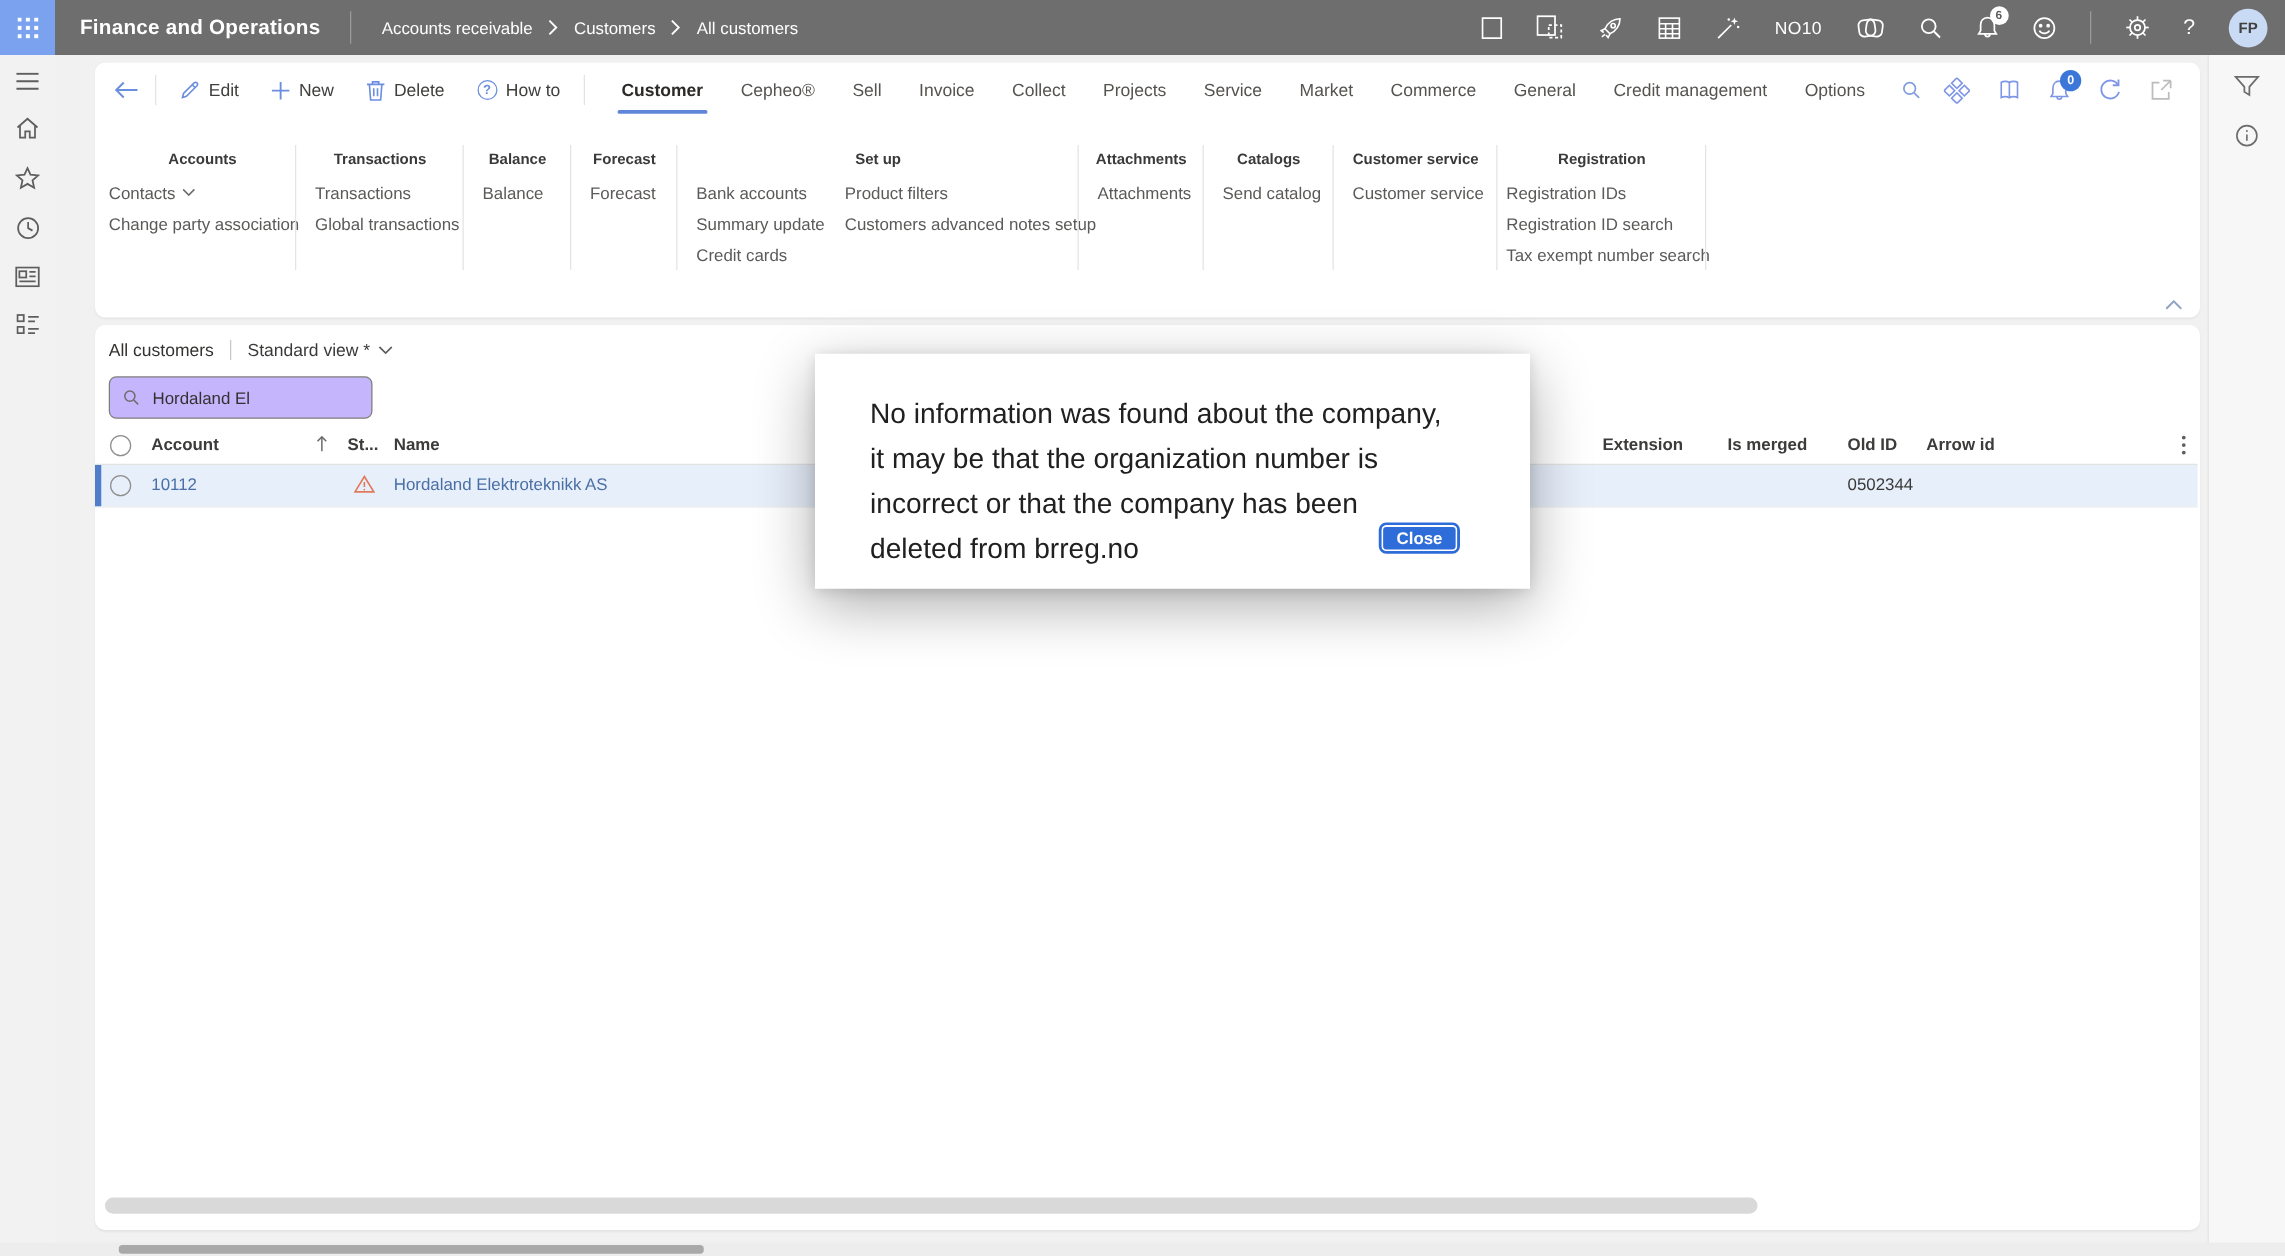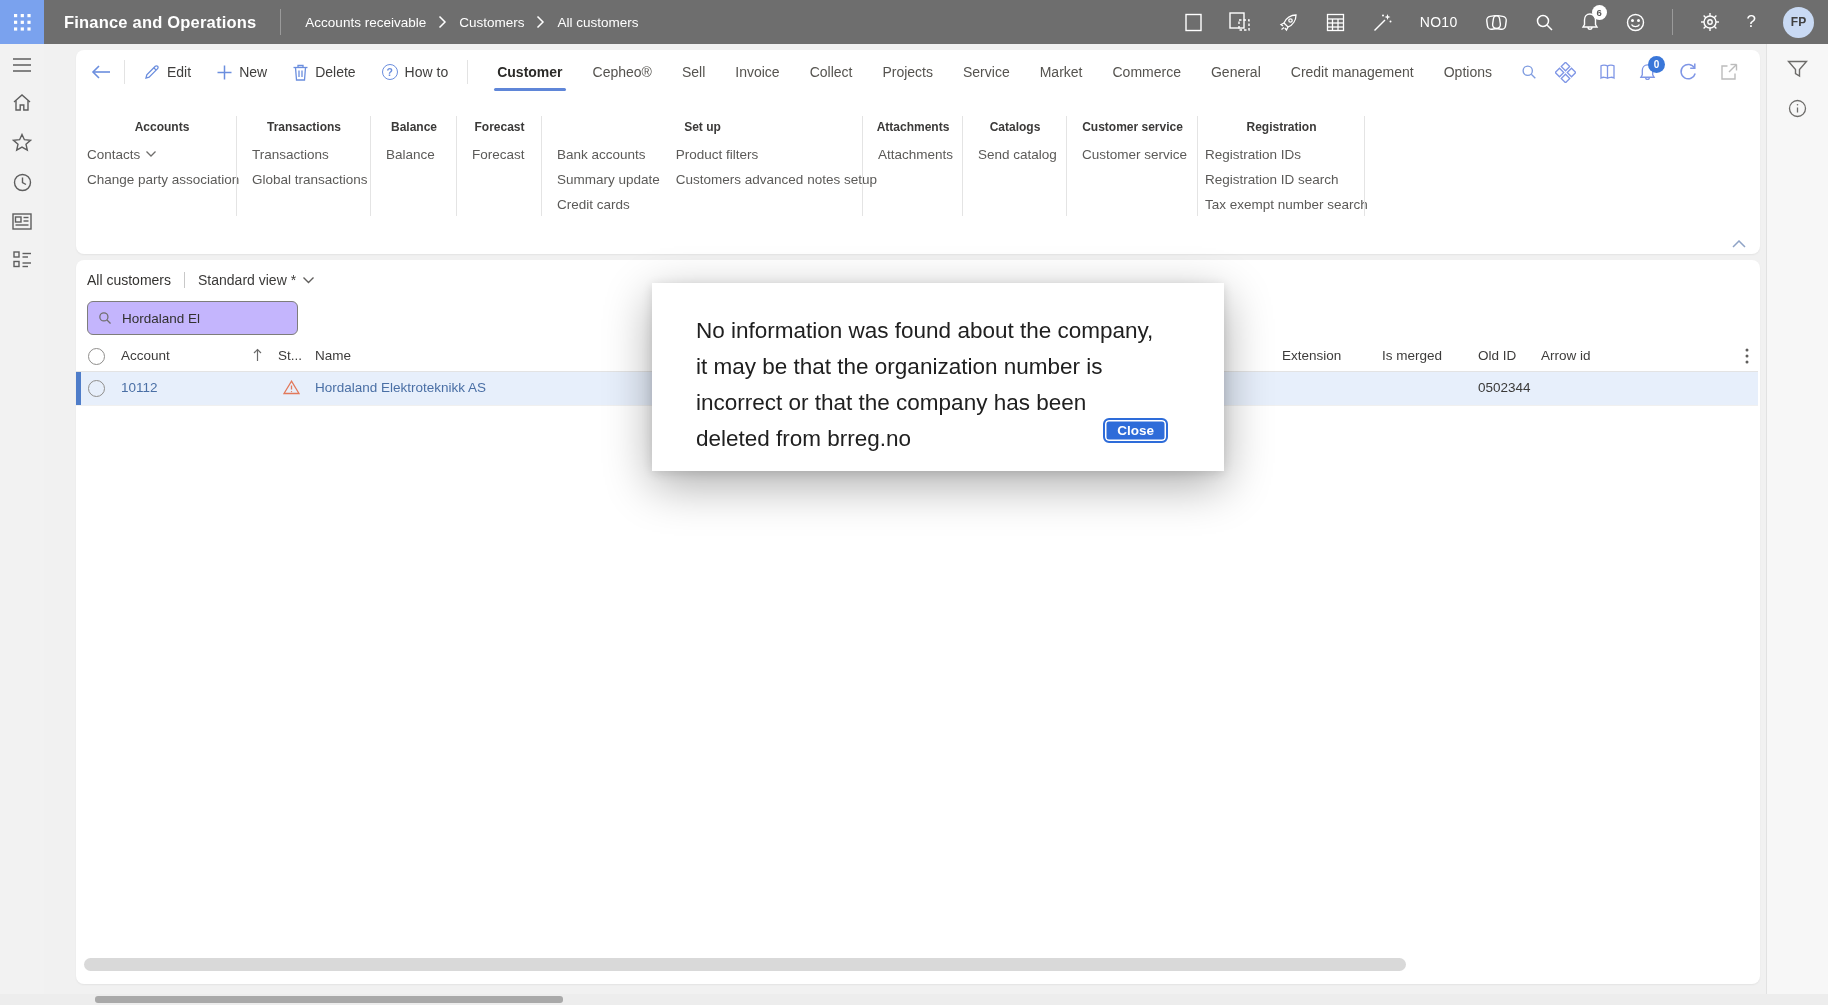--- a/index.html
+++ b/index.html
@@ -66,21 +66,21 @@
   .view-title{white-space:nowrap;}
   .view-div{width:1px;height:16px;background:#c8c8c8;margin:0 13px;}
   .view-name{display:flex;align-items:center;gap:7px;cursor:pointer;white-space:nowrap;color:#3b3a39;}
   .view-name .ic{color:#605e5c;}
   .search-box{position:absolute;left:11px;top:41px;width:211px;height:34px;border:1px solid #7e7d7b;border-radius:6px;display:flex;align-items:center;padding:0 10px;gap:8px;background:#c4b5fd;}
   .search-box .ic{color:#6f6e6c;}
   .search-box input{border:none;outline:none;font-size:13.5px;color:#323130;width:160px;background:transparent;}
 
   
   .thead{position:absolute;left:0;top:83px;right:2px;height:29px;border-bottom:1px solid #e3e3e3;font-size:13.5px;color:#3d3c3b;}
-  .thead span{position:absolute;top:5px;white-space:nowrap;cursor:pointer;}
+  .thead span{position:absolute;top:5px;white-space:nowrap;cursor:pointer;font-weight:bold;}
   .radio{width:17px;height:17px;border:1.4px solid #8f8e8c;border-radius:50%;background:transparent;cursor:pointer;}
   .hrow-radio{position:absolute;left:12px;top:5px;}
   .sort-ic{position:absolute;left:177px;top:6px;color:#6a6a6a;}
   .menu-dots{position:absolute;left:1669px;top:5px;color:#5f5e5c;cursor:pointer;}
   .trow{position:absolute;left:0;top:112px;right:2px;height:34px;background:#e7effb;border-bottom:1px solid #f0f0f0;font-size:13.5px;}
   .trow .accent{position:absolute;left:0;top:0;bottom:0;width:5px;background:#4f7dc9;}
   .trow-radio{position:absolute;left:12px;top:8px;}
   .cell{position:absolute;top:8px;white-space:nowrap;}
   .link{color:#4a6fa5;cursor:pointer;}
   .warn{position:absolute;left:207px;top:8px;color:#e2795b;}

